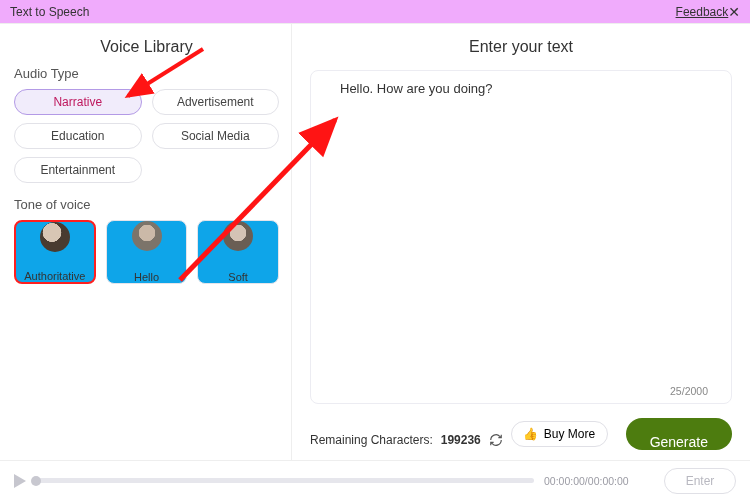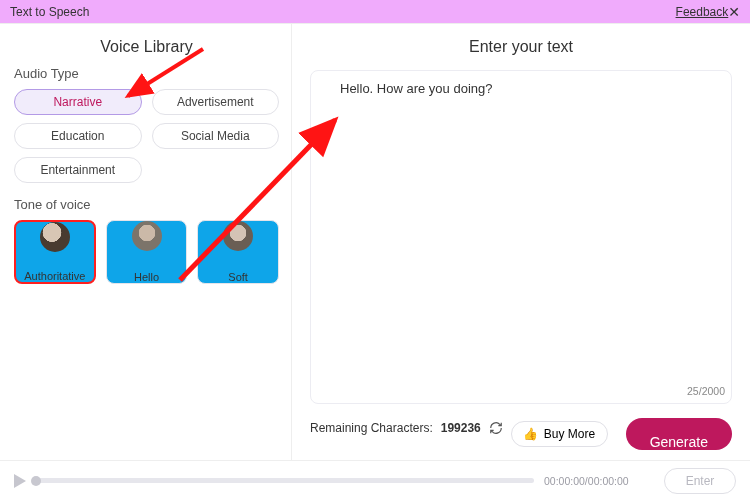--- a/index.html
+++ b/index.html
@@ -18,26 +18,26 @@
   .tone-row { display: flex; gap: 10px; }
   .tone-card { width: 82px; height: 64px; border: 1px solid #e4e4ea; border-radius: 8px; display: flex; flex-direction: column; align-items: center; justify-content: space-between; gap: 4px; cursor: pointer; font-size: 11px; color: #333; background: #0ea5e9; }
   .tone-card.highlighted { border: 2px solid #ff1f1f; }
   .avatar { width: 30px; height: 30px; border-radius: 50%; background: #8d867c; display:block; }
   .avatar.a1 { background: radial-gradient(circle at 40% 35%, #d8c6b4 0 35%, #493b30 36% 100%); }
   .avatar.a2 { background: radial-gradient(circle at 50% 40%, #cbb9a8 0 35%, #7c746a 36% 100%); }
   .avatar.a3 { background: radial-gradient(circle at 50% 40%, #d4c3b5 0 35%, #6a5e54 36% 100%); }
   .content { flex: 1; padding: 14px 18px 8px 18px; display: flex; flex-direction: column; position: relative; }
   .textarea-wrap { flex: 1; border: 1px solid #ececf2; border-radius: 8px; padding: 10px 29px; font-size: 13px; color: #333; position: relative; min-height: 0; overflow: hidden; }
   .textarea-wrap textarea { width: 100%; height: 100%; border: none; outline: none; resize: none; font-size: 13px; color: #333; font-family: inherit; }
-  .char-count { position: absolute; right: 6px; bottom: 6px; font-size: 10.5px; color: #888; }
+  .char-count { position: absolute; right: 23px; bottom: 6px; font-size: 10.5px; color: #888; }
   .footer-row { display: flex; align-items: center; justify-content: space-between; margin-top: 12px; height: 36px;}
-  .left-foot { display: flex; align-items: flex-start; gap: 8px; font-size: 12px; color: #333; }
+  .left-foot { display: flex; align-items: flex-end; gap: 8px; font-size: 12px; color: #333; }
   .refresh-ico { width: 14px; height: 14px; cursor: pointer; color:#555;}
   .buy-more { height: 26px; padding: 0 12px; border: 1px solid #e0e0e6; border-radius: 14px; background: #fff; font-size: 12px; display: flex; align-items: center; gap: 5px; cursor: pointer; }
-  .generate { height: 24px; padding: 16px 24px; border: none; border-radius: 18px; background: #be185d; color: #fff; font-size: 14px; cursor: pointer; }
+  .generate { height: 24px; padding: 16px 24px; border: none; border-radius: 18px; background: #4d7c0f; color: #fff; font-size: 14px; cursor: pointer; }
   .playbar { height: 40px; border-top: 1px solid #eee; display: flex; align-items: center; padding: 15px 14px; gap: 10px; }
   .play-btn { width: 0; height: 0; border-top: 7px solid transparent; border-bottom: 7px solid transparent; border-left: 12px solid #c6c6ce; cursor: pointer; }
   .track { flex: 1; height: 5px; background: #e6e6ec; border-radius: 3px; position: relative; }
   .track .knob { position: absolute; left: 0; top: 50%; transform: translate(-50%,-50%); width: 10px; height: 10px; border-radius: 50%; background: #c8c8d0; }
   .time { font-size: 10.5px; color: #9b9ba4; min-width: 110px; text-align: left; }
   .export { height: 26px; width: 72px; border: 1px solid #e0e0e6; border-radius: 14px; background: #fff; font-size: 12px; color: #b8b8c0; display: flex; align-items: center; justify-content: center; cursor: not-allowed; }
   .arrow { position: absolute; pointer-events: none; }
   .arrow svg { overflow: visible; }
 </style>
 </head>

